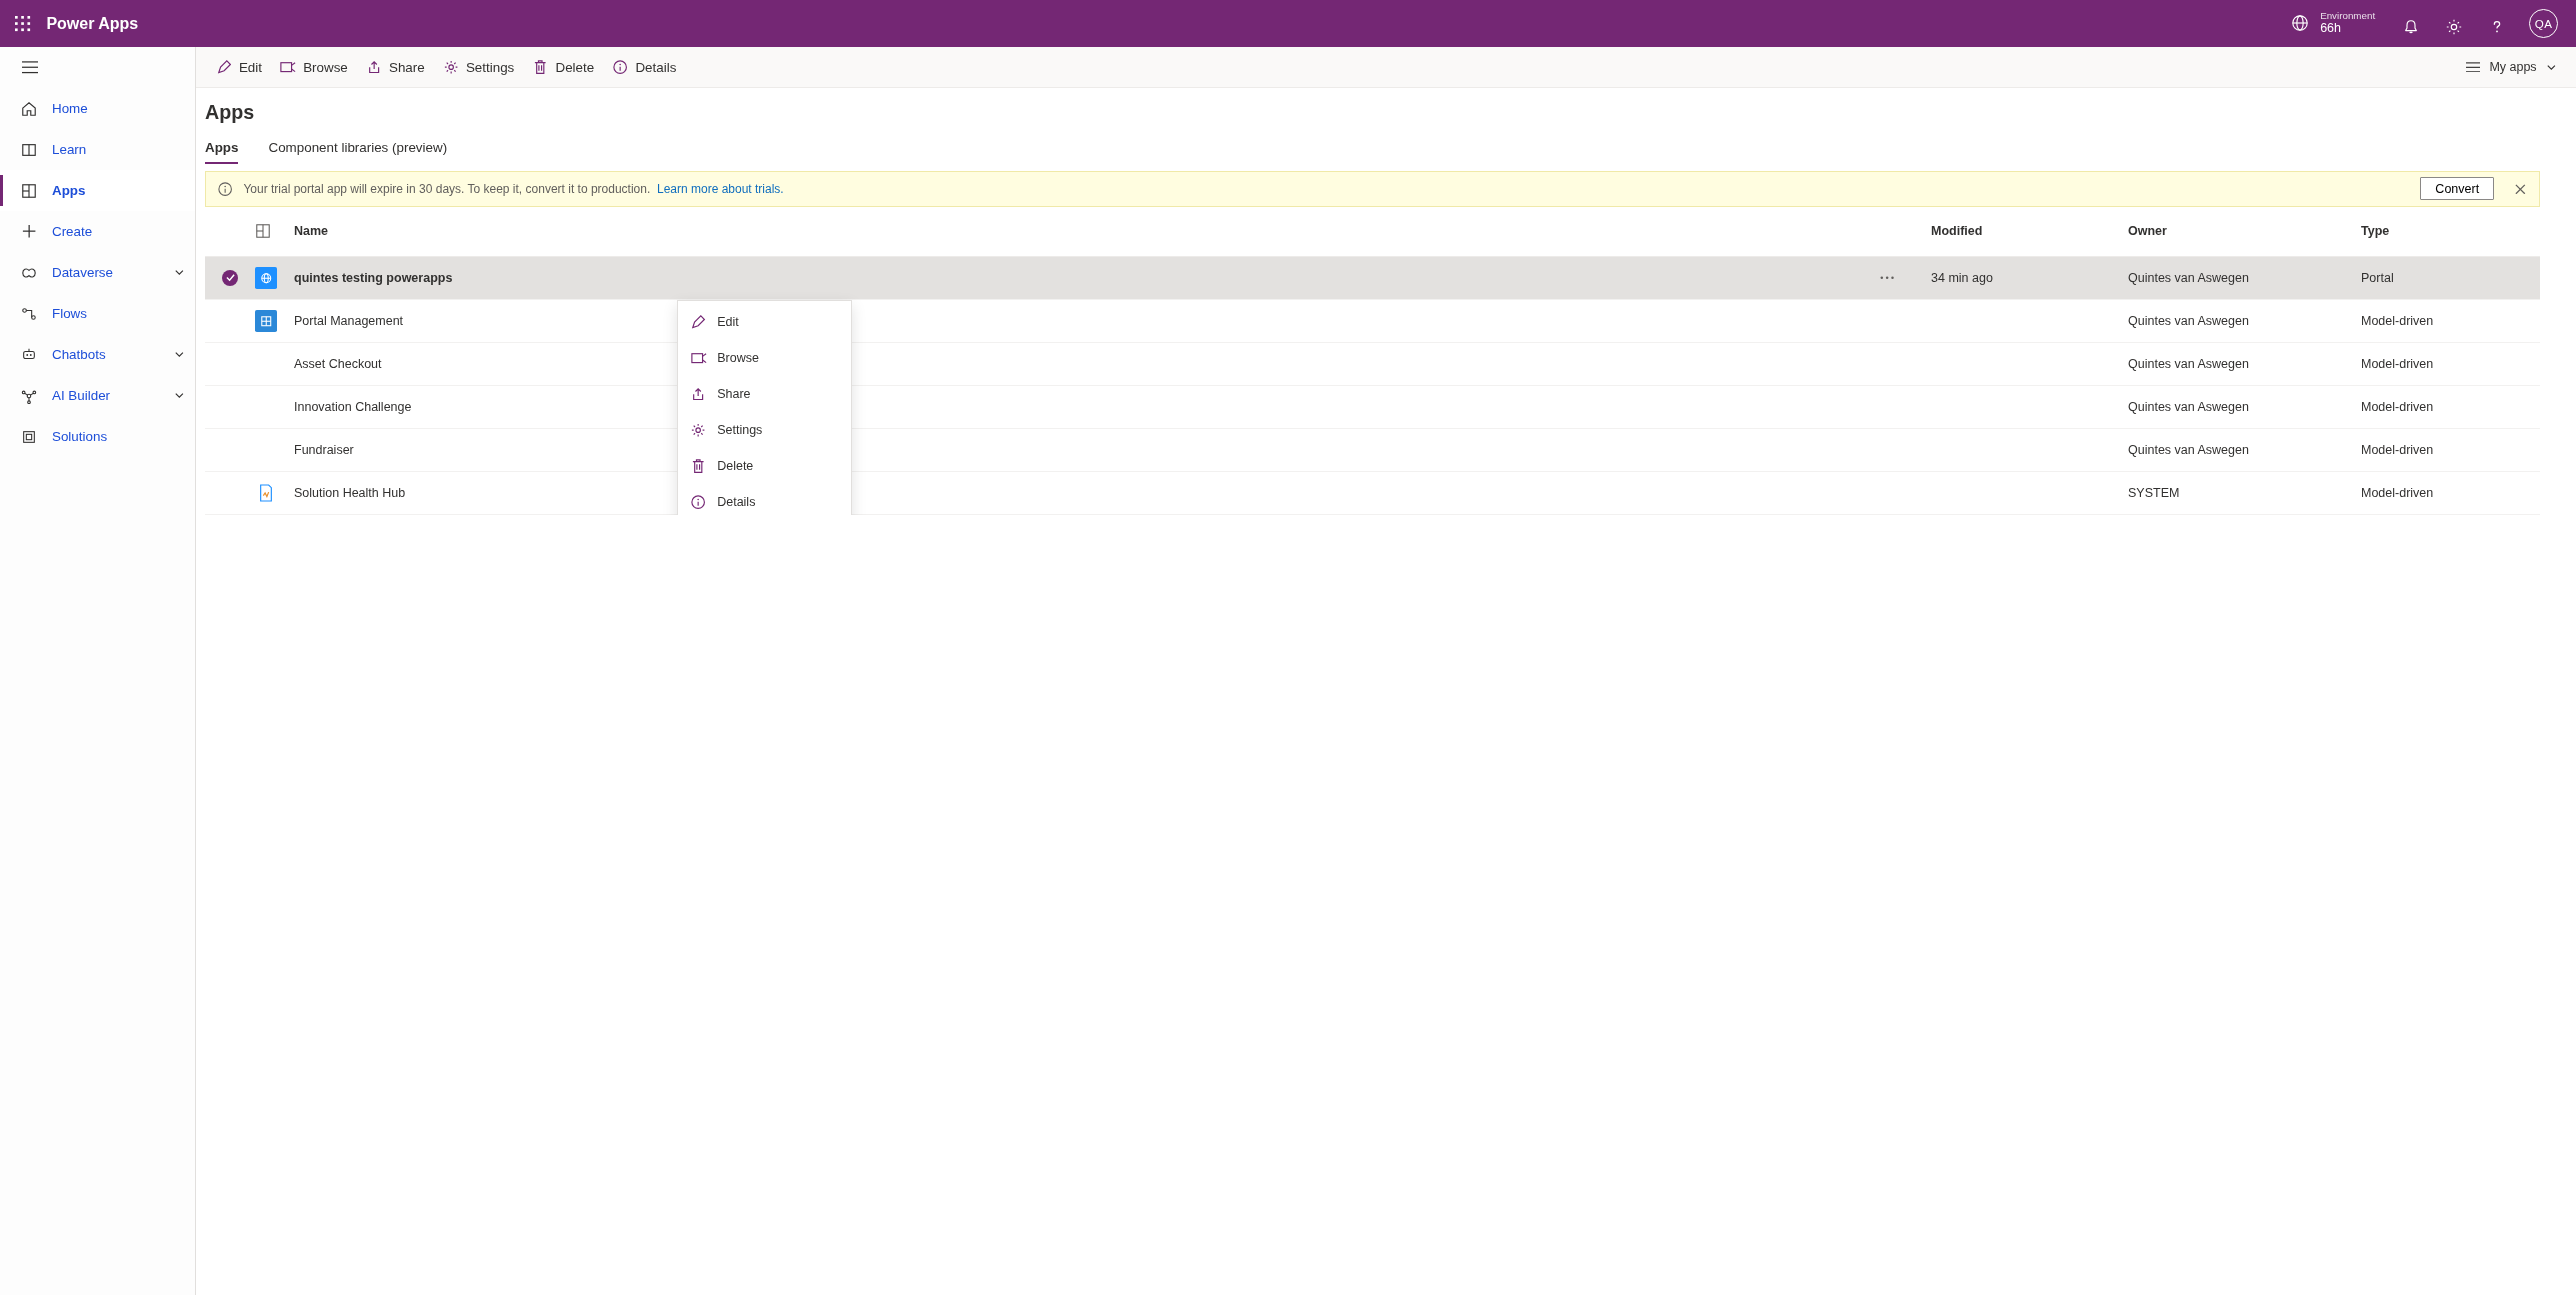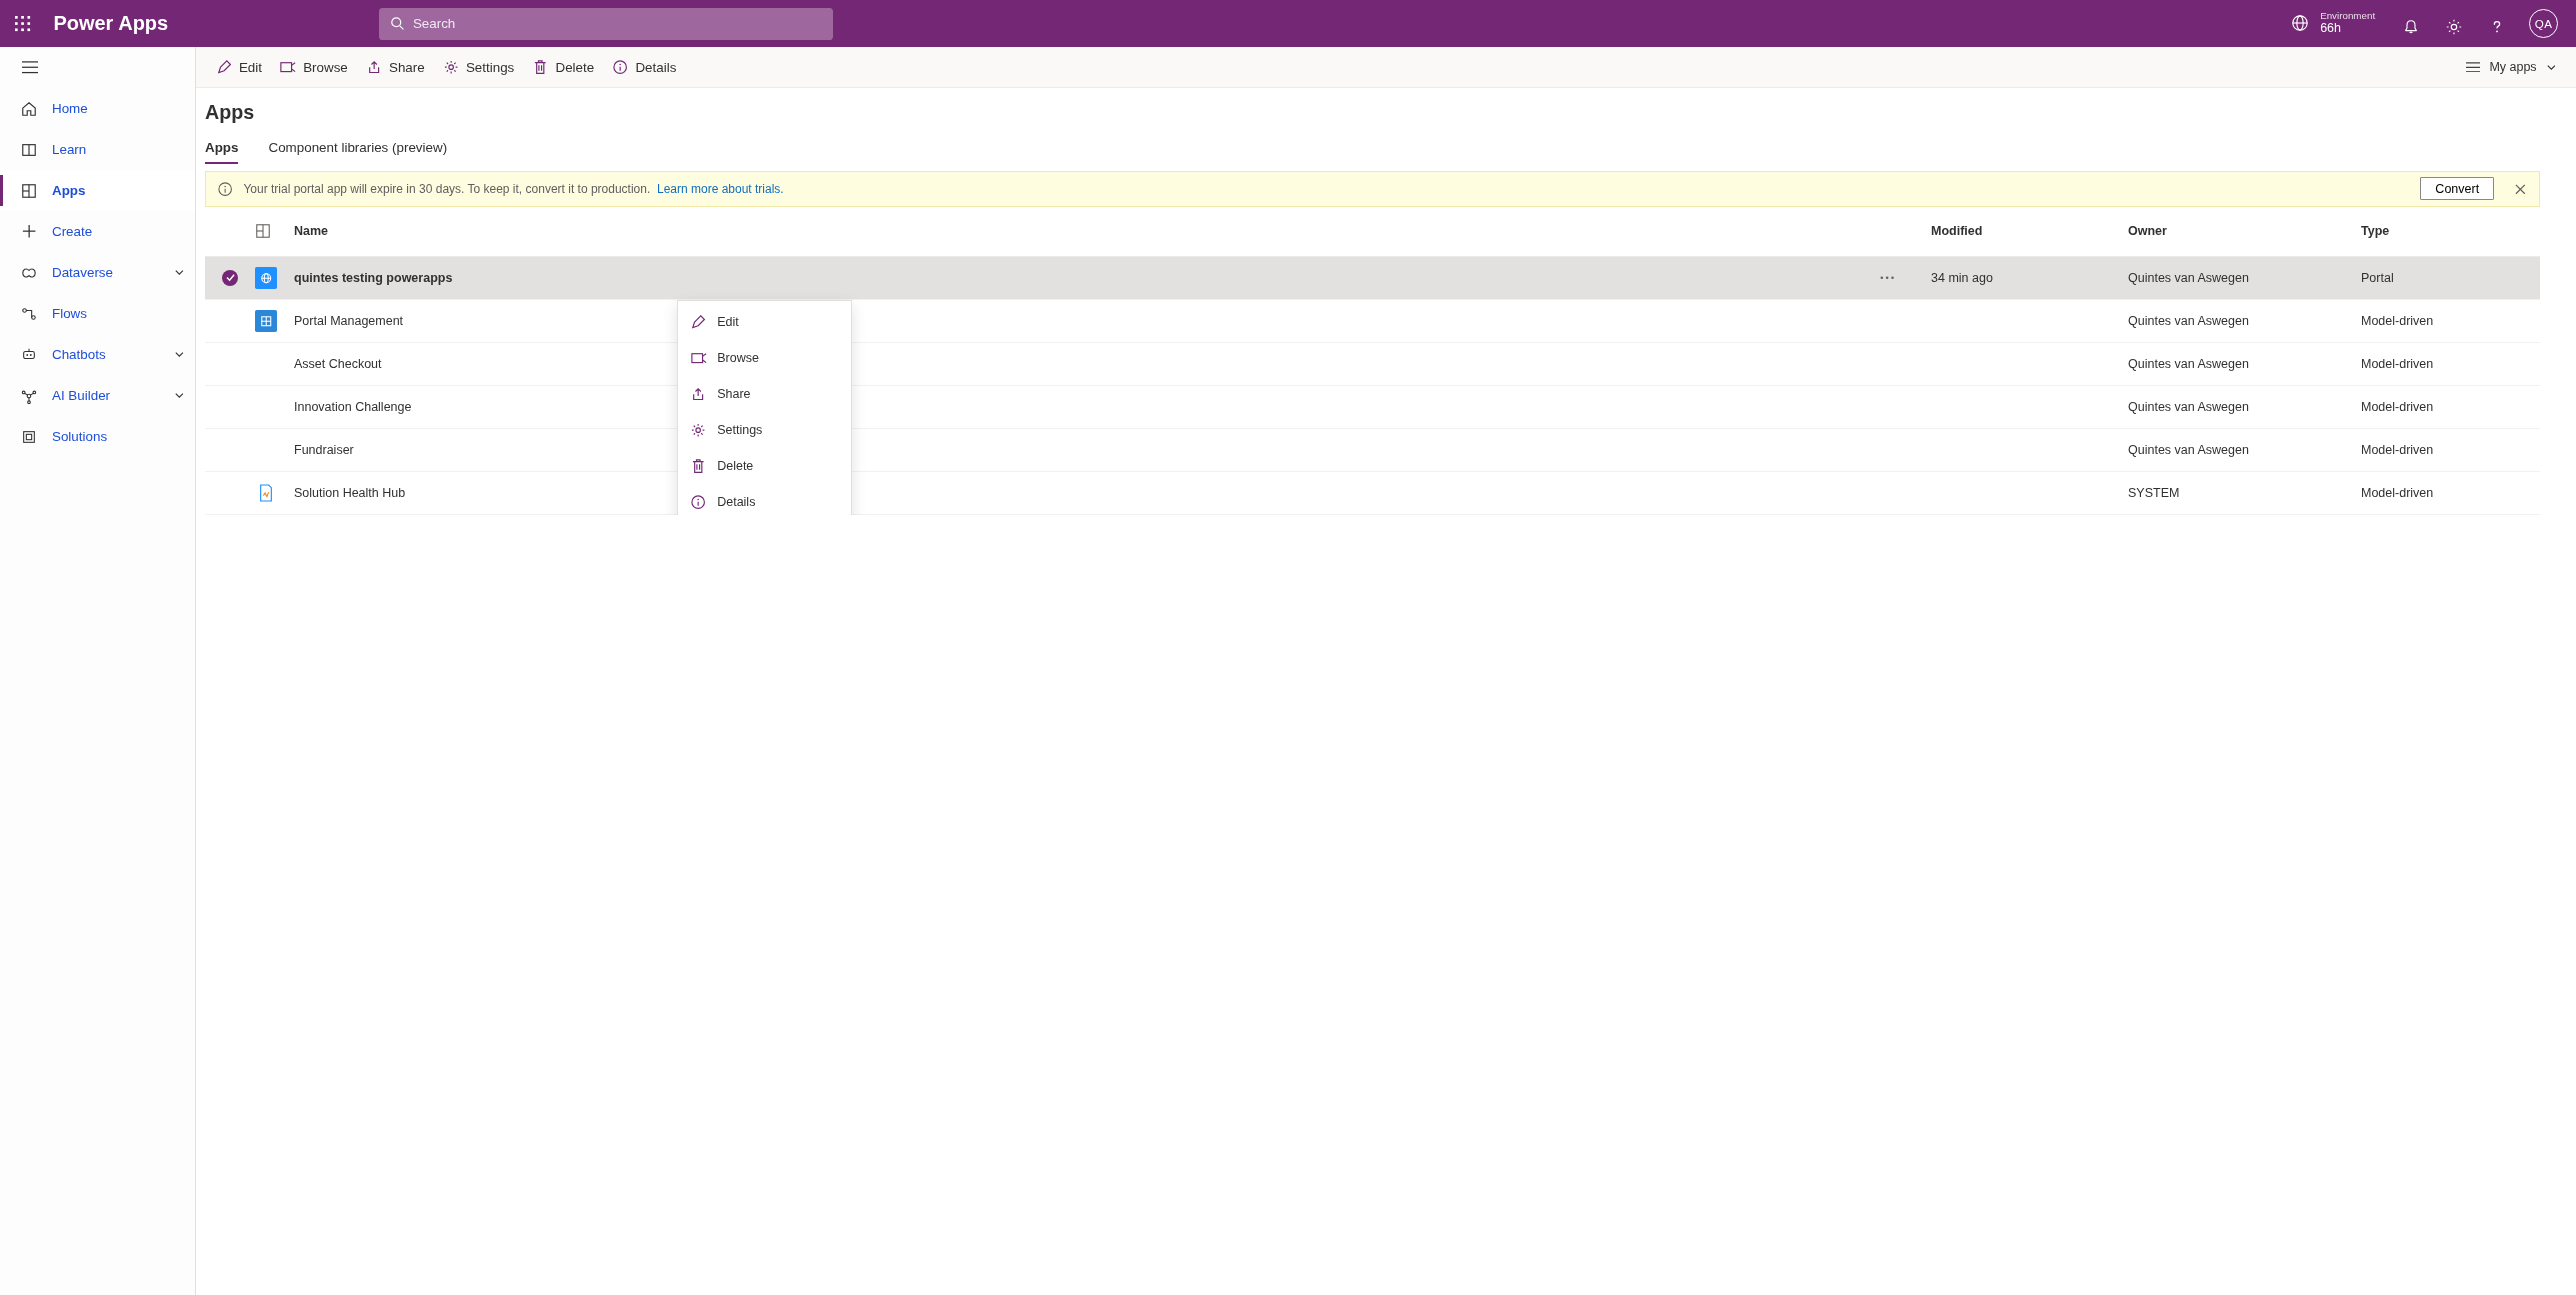--- a/index.html
+++ b/index.html
@@ -10,21 +10,21 @@
   .topbar {
     height: 47px;
     background: #742774;
     display: flex;
     align-items: center;
     color: #fff;
     padding: 0 10.7px;
     gap: 10.7px;
   }
   .waffle { width: 25px; height: 25px; display: flex; align-items: center; justify-content: center; cursor: pointer; }
-  .product-name { font-size: 20px; font-weight: 600; margin-left: 7px; margin-right: 25px; }
+  .product-name { font-size: 16px; font-weight: 600; margin-left: 0; margin-right: 25px; }
   .search-wrap { flex: 0 0 454px; margin-left: 175px; }
   .search {
     display: flex; align-items: center; height: 32px;
     background: rgba(255,255,255,0.3); border-radius: 3.6px; padding: 0 10.7px; gap: 9px;
   }
   .search input {
     flex: 1; background: transparent; border: none; outline: none; color: #fff; font-size: 13.4px;
   }
   .search input::placeholder { color: rgba(255,255,255,0.85); }
   .top-spacer { flex: 1; }
@@ -148,29 +148,20 @@
           <rect x="7" y="7" width="3" height="3"></rect>
           <rect x="14" y="7" width="3" height="3"></rect>
           <rect x="0" y="14" width="3" height="3"></rect>
           <rect x="7" y="14" width="3" height="3"></rect>
           <rect x="14" y="14" width="3" height="3"></rect>
         </g>
       </svg>
   </div>
   <div class="product-name">Power Apps</div>
 
-  <div class="search-wrap">
-    <div class="search">
-      <svg width="14.3" height="14.3" viewBox="0 0 16 16" fill="none">
-          <circle cx="7" cy="7" r="5" stroke="#fff" stroke-width="1.4"></circle>
-          <line x1="11" y1="11" x2="15" y2="15" stroke="#fff" stroke-width="1.4"></line>
-        </svg>
-      <input type="text" placeholder="Search" style="">
-    </div>
-  </div>
 
   <div class="top-spacer"></div>
 
   <div class="env">
     <svg width="18" height="18" viewBox="0 0 20 20" fill="none">
       <circle cx="10" cy="10" r="8" stroke="#fff" stroke-width="1.3"></circle>
       <ellipse cx="10" cy="10" rx="3.5" ry="8" stroke="#fff" stroke-width="1.3"></ellipse>
       <line x1="2" y1="10" x2="18" y2="10" stroke="#fff" stroke-width="1.3"></line>
     </svg>
     <div class="env-text">

